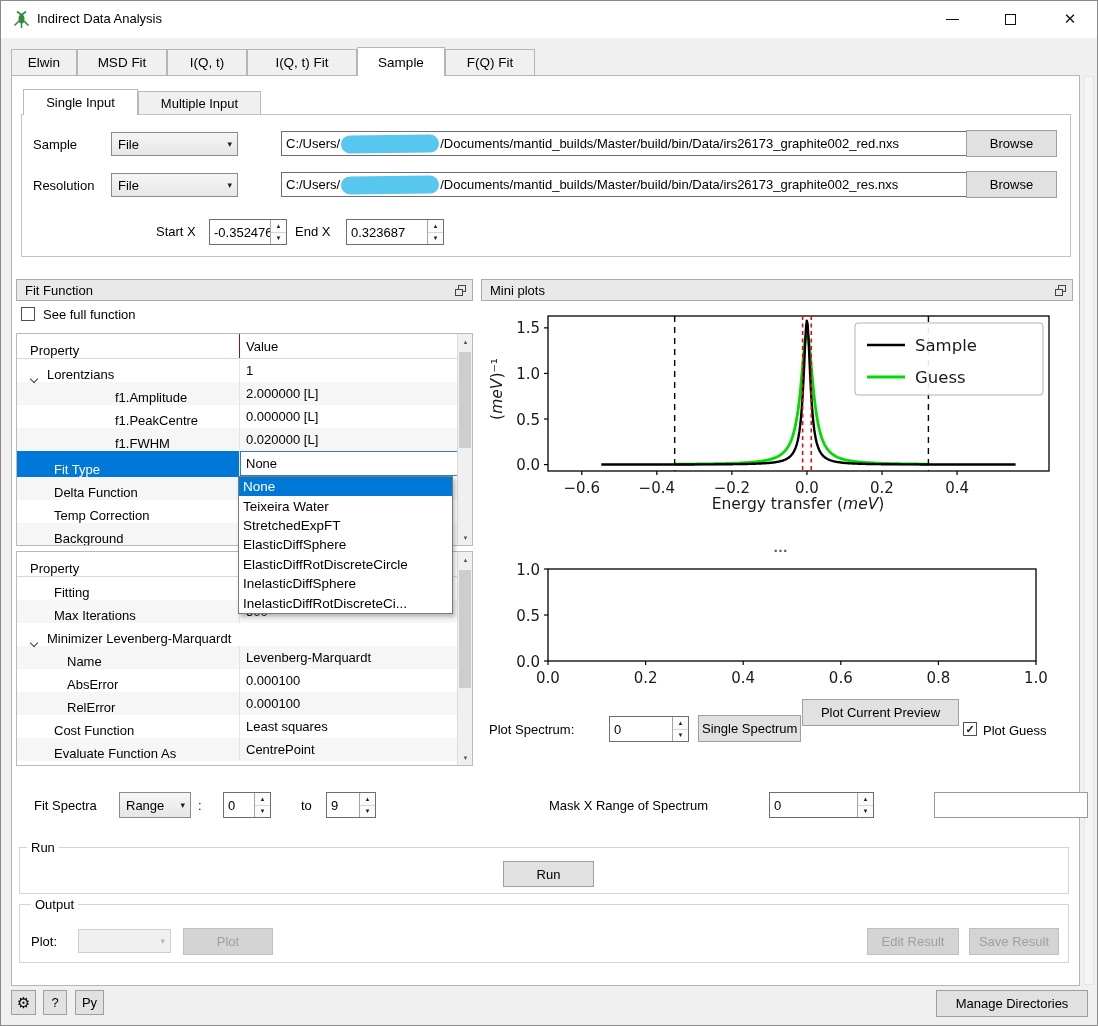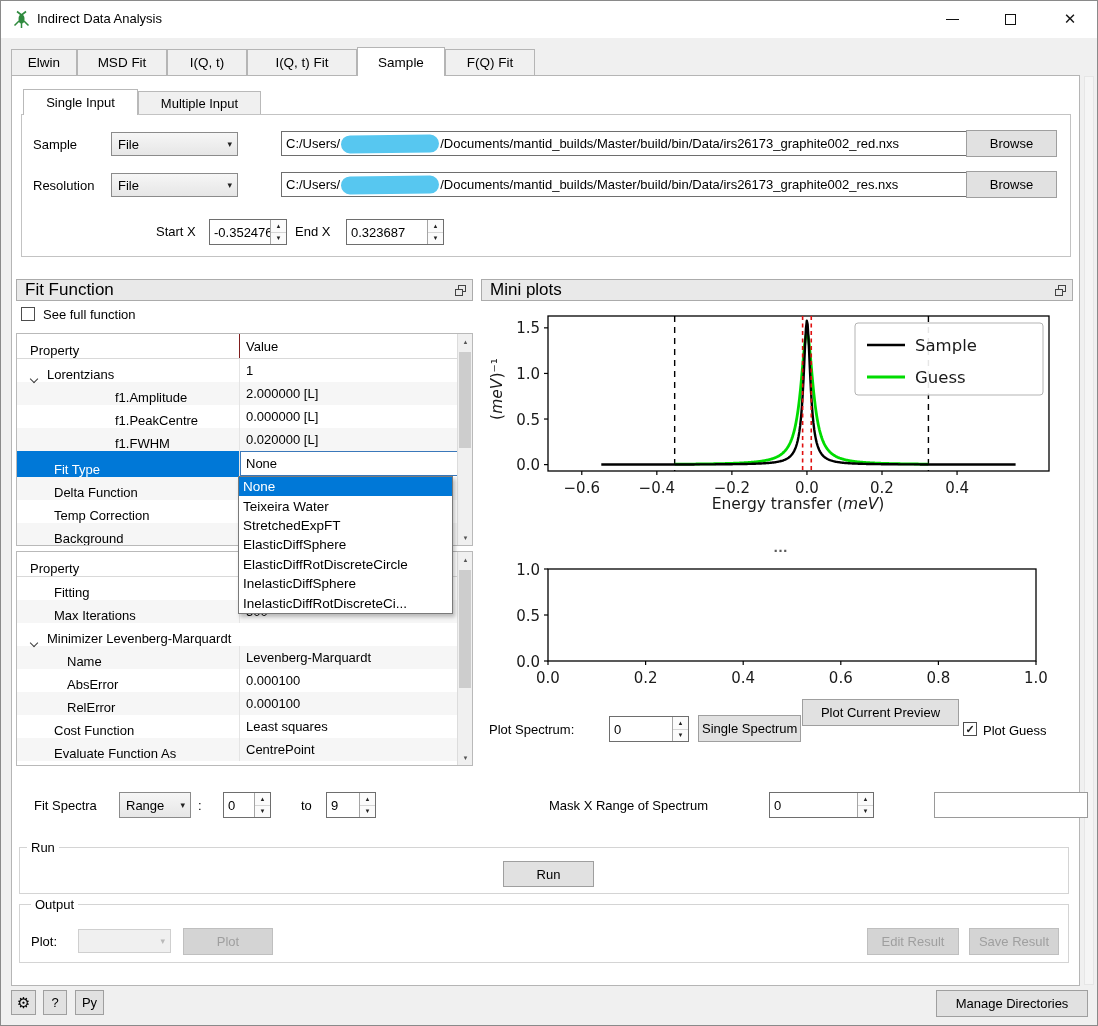--- a/index.html
+++ b/index.html
@@ -29,21 +29,21 @@
   .redact{display:inline-block;width:98px;height:18px;background:#57c7f0;border-radius:11px;margin:0 1px;flex:none;transform:rotate(-.6deg);}
   .btn{position:absolute;background:#e1e1e1;border:1px solid #9f9f9f;display:flex;align-items:center;justify-content:center;font-size:13px;white-space:nowrap;overflow:hidden;}
   .btn.disabled{background:#d4d4d4;border-color:#bfbfbf;color:#9f9f9f;}
   .spin{position:absolute;background:#fff;border:1px solid #6e6e6e;display:flex;}
   .spin .val{flex:1;display:flex;align-items:center;padding-left:4px;overflow:hidden;}
   .spin .arrows{width:16px;border-left:1px solid #a5a5a5;display:flex;flex-direction:column;background:#fbfbfb;}
   .spin .arrows div{flex:1;display:flex;align-items:center;justify-content:center;font-size:6px;color:#222;}
   .spin .arrows div:first-child{border-bottom:1px solid #d5d5d5;}
   .checkbox{position:absolute;width:14px;height:14px;background:#fff;border:1px solid #4d4d4d;display:flex;align-items:center;justify-content:center;font-size:11px;font-weight:bold;color:#222;line-height:1;}
   
-  .dock-title{position:absolute;height:22px;background:#e9e9e9;border:1px solid #ababab;display:flex;align-items:center;padding-left:8px;font-size:17px;}
+  .dock-title{position:absolute;height:22px;background:#e9e9e9;border:1px solid #ababab;display:flex;align-items:center;padding-left:8px;font-size:13px;}
   .float-ico{position:absolute;right:6px;top:5px;width:11px;height:11px;}
   .float-ico .b{position:absolute;border:1px solid #444;background:#e9e9e9;width:8px;height:7px;}
   .float-ico .b1{right:0;top:0;}
   .float-ico .b2{left:0;bottom:0;}
   
   .ptable{position:absolute;background:#fff;border:1px solid #b9b9b9;overflow:hidden;}
   .prow{display:flex;height:23px;align-items:stretch;font-size:13px;}
   .prow .c1{width:222px;display:flex;align-items:flex-end;position:relative;}
   .prow .c2{flex:1;display:flex;align-items:center;padding-left:6px;border-left:1px solid #e4e4e4;position:relative;}
   .prow.span .c1{width:auto;flex:1;}

